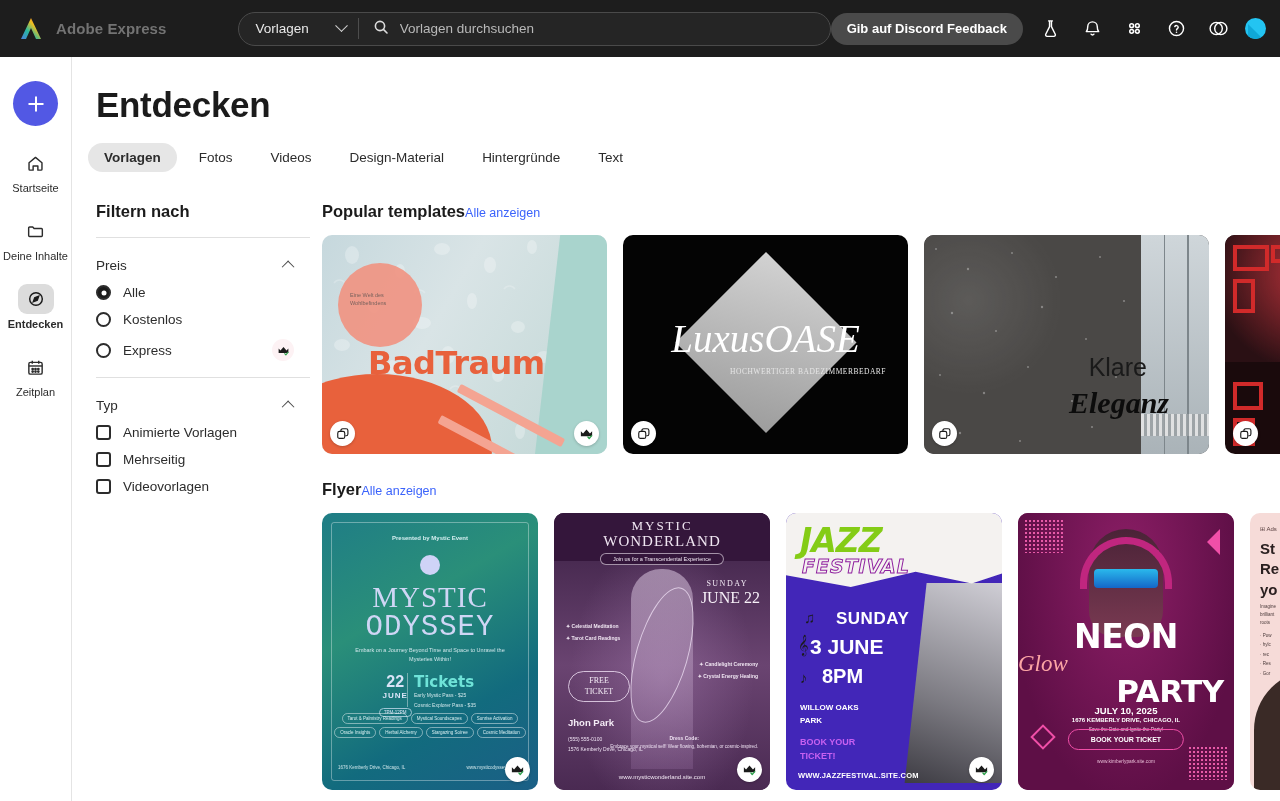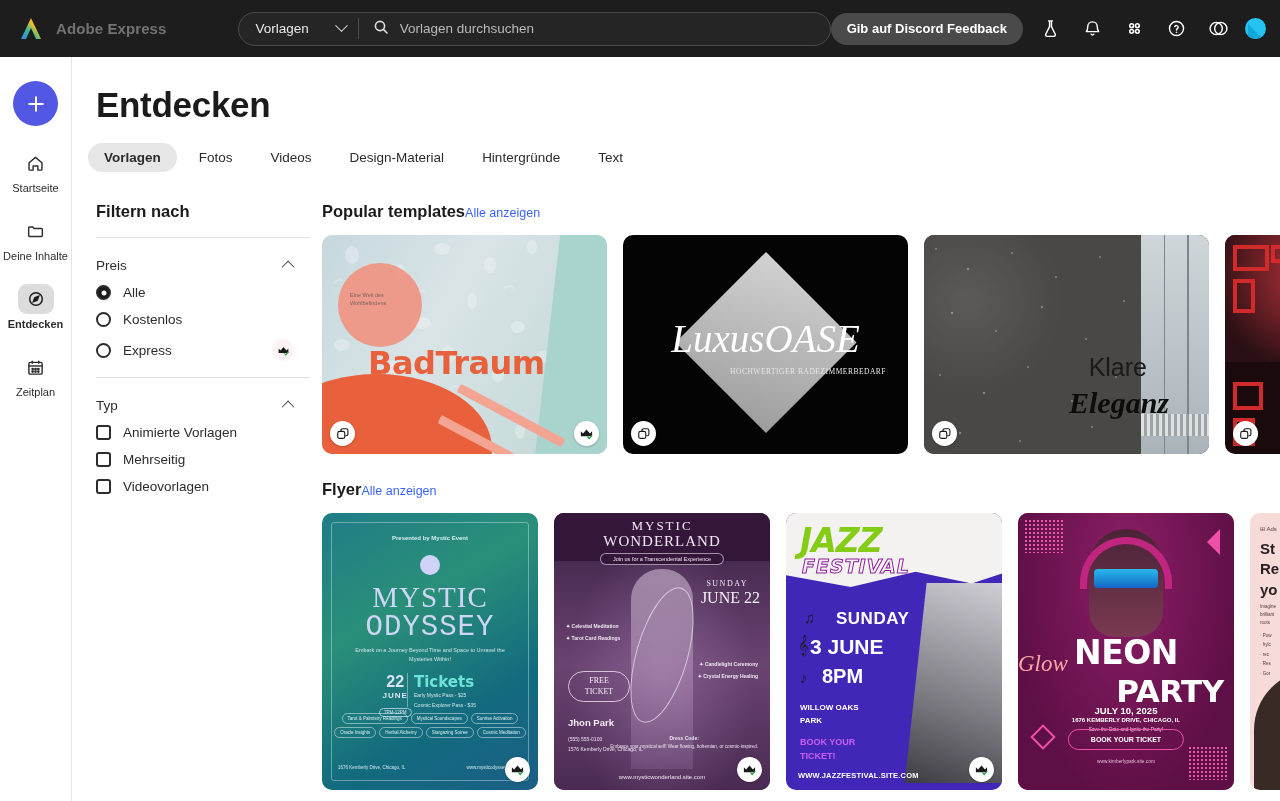--- a/index.html
+++ b/index.html
@@ -186,21 +186,21 @@
   .t-jz .bk{position:absolute;left:14px;bottom:26px;font-size:9px;font-weight:bold;color:#c760f0;line-height:1.55;}
   .t-jz .web{position:absolute;left:12px;bottom:10px;font-size:7.5px;font-weight:bold;color:#fff;letter-spacing:.2px;}
   .t-jz .note{position:absolute;color:#1b1b1b;}
 
   
   .t-np { background:#6d1451; }
   .t-np .bg{position:absolute;inset:0;background:radial-gradient(ellipse at 50% 22%,#8c1e66,#5e0f46 75%);}
   .t-np .face{position:absolute;left:50%;top:16px;transform:translateX(-50%);width:74px;height:108px;background:linear-gradient(180deg,#4a2337,#7a3a52);border-radius:37px 37px 26px 26px;}
   .t-np .hp{position:absolute;left:50%;top:24px;transform:translateX(-50%);width:92px;height:52px;border:7px solid #c0267f;border-bottom:none;border-radius:46px 46px 0 0;}
   .t-np .vis{position:absolute;left:50%;top:56px;transform:translateX(-50%);width:64px;height:19px;background:linear-gradient(180deg,#2ab9ec,#1466c8);border-radius:4px;}
-  .t-np .n1{position:absolute;top:120px;width:100%;text-align:center;font-size:33px;font-weight:bold;color:#fff;letter-spacing:-.5px;font-family:"DejaVu Sans",sans-serif;}
+  .t-np .n1{position:absolute;top:104px;width:100%;text-align:center;font-size:33px;font-weight:bold;color:#fff;letter-spacing:-.5px;font-family:"DejaVu Sans",sans-serif;}
   .t-np .n2{position:absolute;top:138px;width:100%;text-align:left;font-size:23px;font-style:italic;color:#fca5a5;font-family:"Liberation Serif",serif;}
   .t-np .n3{position:absolute;top:160px;width:100%;text-align:center;font-size:31px;font-weight:bold;color:#fff;letter-spacing:-.5px;font-family:"DejaVu Sans",sans-serif;margin-left:44px;}
   .t-np .dt{position:absolute;top:192px;width:100%;text-align:center;font-size:9.5px;font-weight:bold;color:#fff;}
   .t-np .ad{position:absolute;top:204px;width:100%;text-align:center;font-size:6px;font-weight:bold;color:#fff;}
   .t-np .sv{position:absolute;top:214px;width:100%;text-align:center;font-size:4.8px;color:#f0cde2;}
   .t-np .btn{position:absolute;left:50%;bottom:40px;transform:translateX(-50%);border:1px solid #f04fa8;border-radius:13px;padding:6px 22px;font-size:7px;font-weight:bold;color:#fff;white-space:nowrap;}
   .t-np .web{position:absolute;bottom:26px;width:100%;text-align:center;font-size:4.8px;color:#e7bdd6;}
   .t-np .dots{position:absolute;width:40px;height:34px;background-image:radial-gradient(#e85aa8 1px,transparent 1px);background-size:4px 4px;}
   .t-np .tri{position:absolute;right:14px;top:16px;width:0;height:0;border:13px solid transparent;border-right-color:#f04fa8;}
   .t-np .dmd{position:absolute;left:16px;bottom:44px;width:18px;height:18px;border:2px solid #f04fa8;transform:rotate(45deg);}

